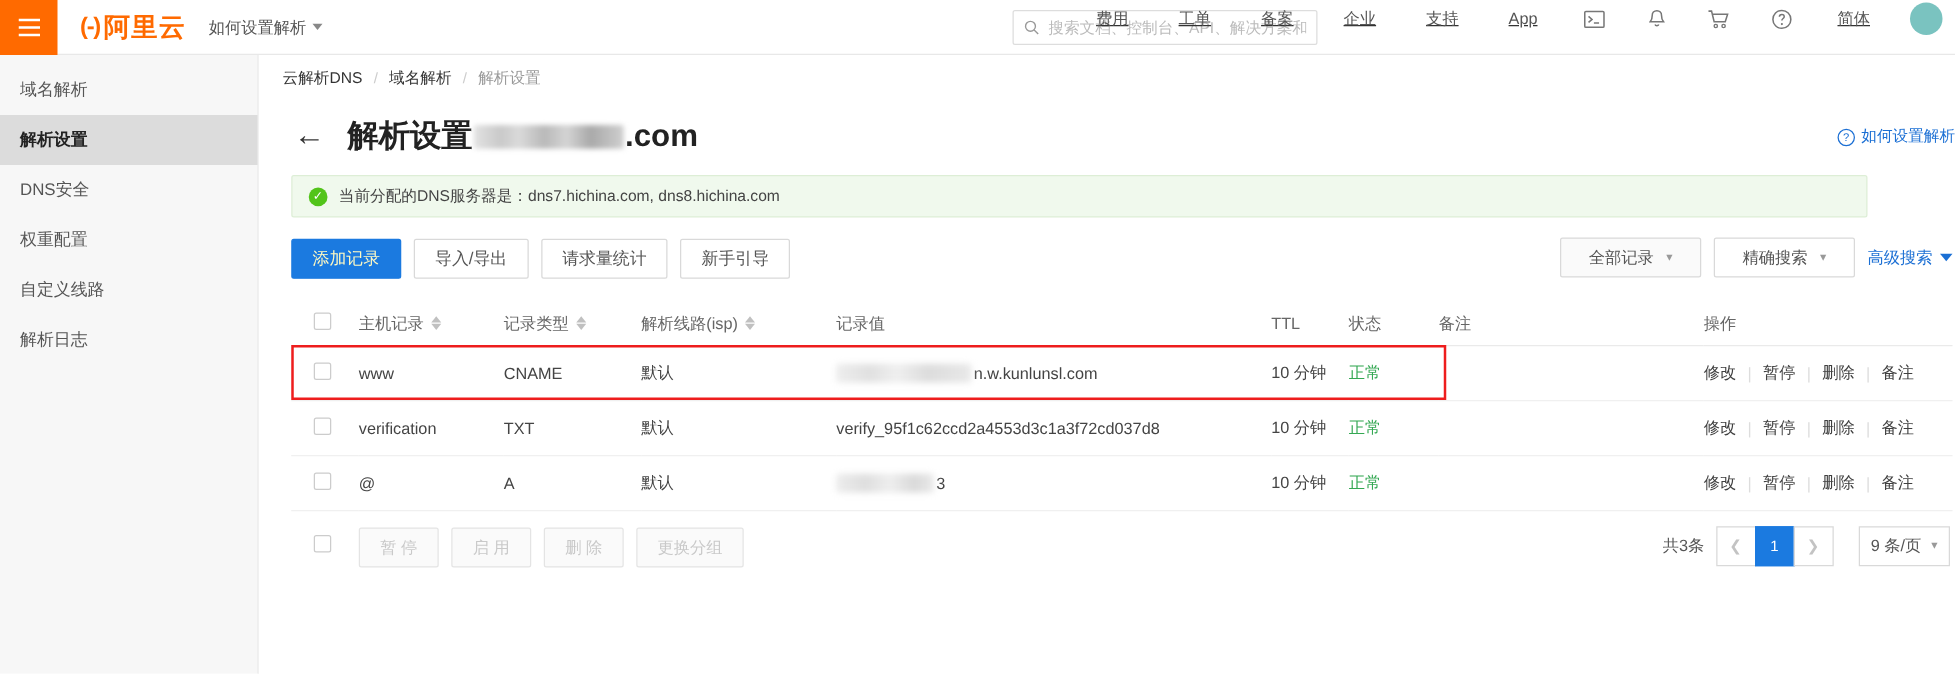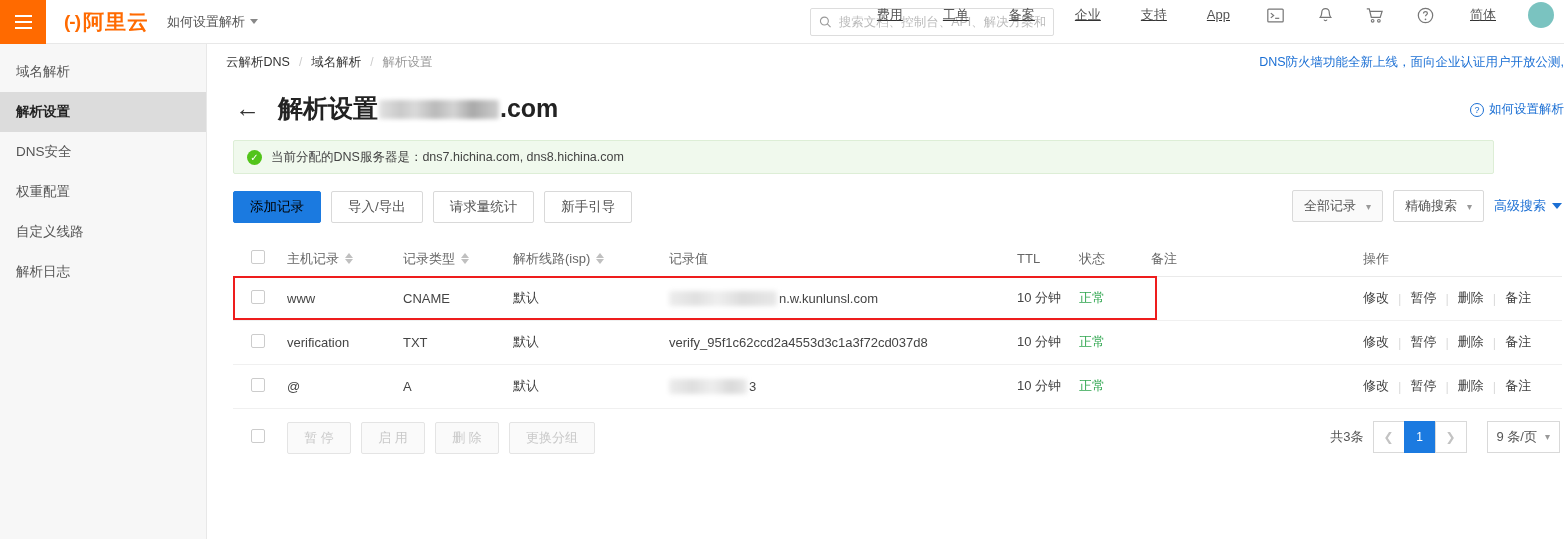--- a/index.html
+++ b/index.html
@@ -140,30 +140,30 @@
   .toolbar {
     margin-top: 16px; padding-left: 26px; height: 34px;
     display: flex; align-items: center; gap: 10px; position: relative;
   }
   .btn {
     height: 32px; min-width: 80px; padding: 0 16px; font-size: 13.5px;
     border: 1px solid #d9d9d9; background: #fff; color: #555;
     border-radius: 2px; cursor: pointer; font-family: inherit;
     display: flex; align-items: center; justify-content: center; white-space: nowrap;
   }
-  .btn.primary { background: #1b7ae0; border-color: #1b7ae0; color: #000000; }
+  .btn.primary { background: #1b7ae0; border-color: #1b7ae0; color: #fef9c3; }
 
   .filters {
     position: absolute; right: 2px; top: 0; display: flex;
     align-items: center; gap: 10px;
   }
   .sel {
     height: 32px; border: 1px solid #d9d9d9; background: #fafafa;
     border-radius: 2px; display: flex; align-items: center; gap: 10px;
-    padding: 0 11px; font-size: 13px; color: #555; cursor: pointer; white-space: nowrap;
+    padding: 0 22px; font-size: 13px; color: #555; cursor: pointer; white-space: nowrap;
   }
   .sel.white { background: #fff; }
   .chev { font-size: 10px; color: #999; }
   .kwbox {
     height: 32px; width: 196px; border: 1px solid #d9d9d9; background: #fff;
     border-radius: 2px; display: flex; align-items: center; padding: 0 9px;
   }
   .kwbox input {
     border: none; outline: none; flex: 1; font-size: 13px; color: #333;
     font-family: inherit;
@@ -350,21 +350,20 @@
   </div>
 
   <div class="main">
 
     <div class="crumbrow">
       <span class="crumb">云解析DNS</span>
       <span class="crumb-sep">/</span>
       <span class="crumb">域名解析</span>
       <span class="crumb-sep">/</span>
       <span class="crumb last">解析设置</span>
-      <span class="notice-link">DNS防火墙功能全新上线，面向企业认证用户开放公测,</span>
     </div>
 
     <div class="titlerow">
       <span class="back-arrow">←</span>
       <span class="page-title">
         <span>解析设置</span>
         <span class="redact"></span>
         <span>.com</span>
       </span>
       <span class="help-link">

